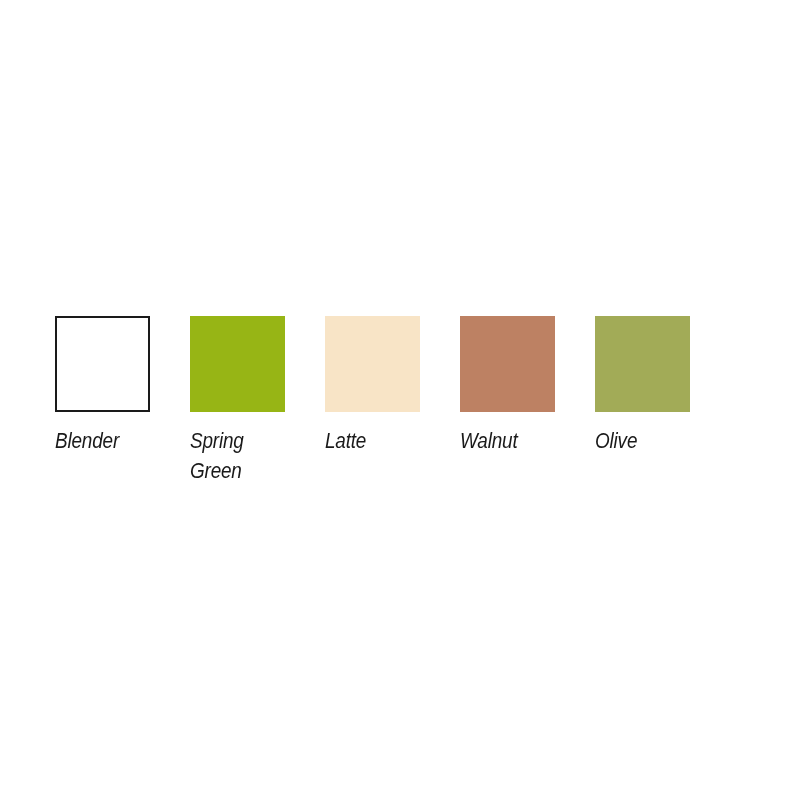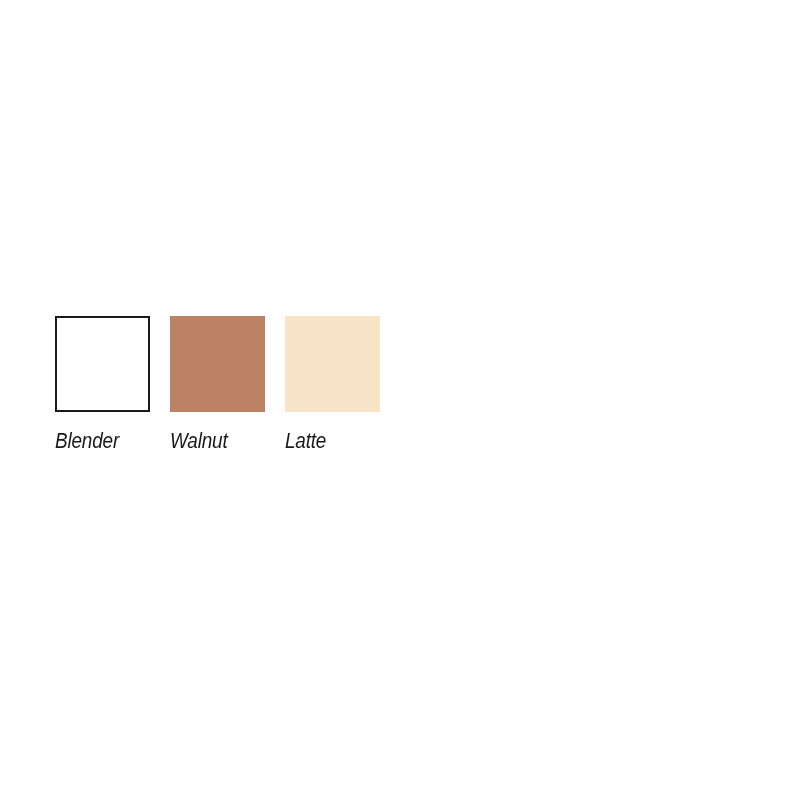--- a/index.html
+++ b/index.html
@@ -22,21 +22,21 @@
   }
 
   
   .swatch-row {
     position: absolute;
     left: 55px;
     top: 316px;
     display: flex;
     flex-direction: row;
     align-items: flex-start;
-    gap: 20px;
+    gap: 40px;
   }
 
   .swatch-item {
     width: 95px;
     display: flex;
     flex-direction: column;
     align-items: flex-start;
   }
 
   .swatch-chip {
@@ -72,26 +72,35 @@
 <div id="palette-page">
 
   <div class="swatch-row">
 
     <div class="swatch-item">
       <div class="swatch-chip outlined" style="background-color: rgb(255, 255, 255);"></div>
       <div class="swatch-label">Blender</div>
     </div>
 
 
+    <div class="swatch-item">
+      <div class="swatch-chip" style="background-color: rgb(151, 181, 21);"></div>
+      <div class="swatch-label">Spring
+Green</div>
+    </div>
+
+    <div class="swatch-item">
+      <div class="swatch-chip" style="background-color: rgb(248, 228, 198);"></div>
+      <div class="swatch-label">Latte</div>
+    </div>
 
     <div class="swatch-item">
       <div class="swatch-chip" style="background-color: rgb(189, 129, 99);"></div>
       <div class="swatch-label">Walnut</div>
     </div>
 
     <div class="swatch-item">
-      <div class="swatch-chip" style="background-color: rgb(248, 228, 198);"></div>
-      <div class="swatch-label">Latte</div>
+      <div class="swatch-chip" style="background-color: rgb(162, 171, 87);"></div>
+      <div class="swatch-label">Olive</div>
     </div>
-
 
   </div>
 </div>
 
 </body></html>

